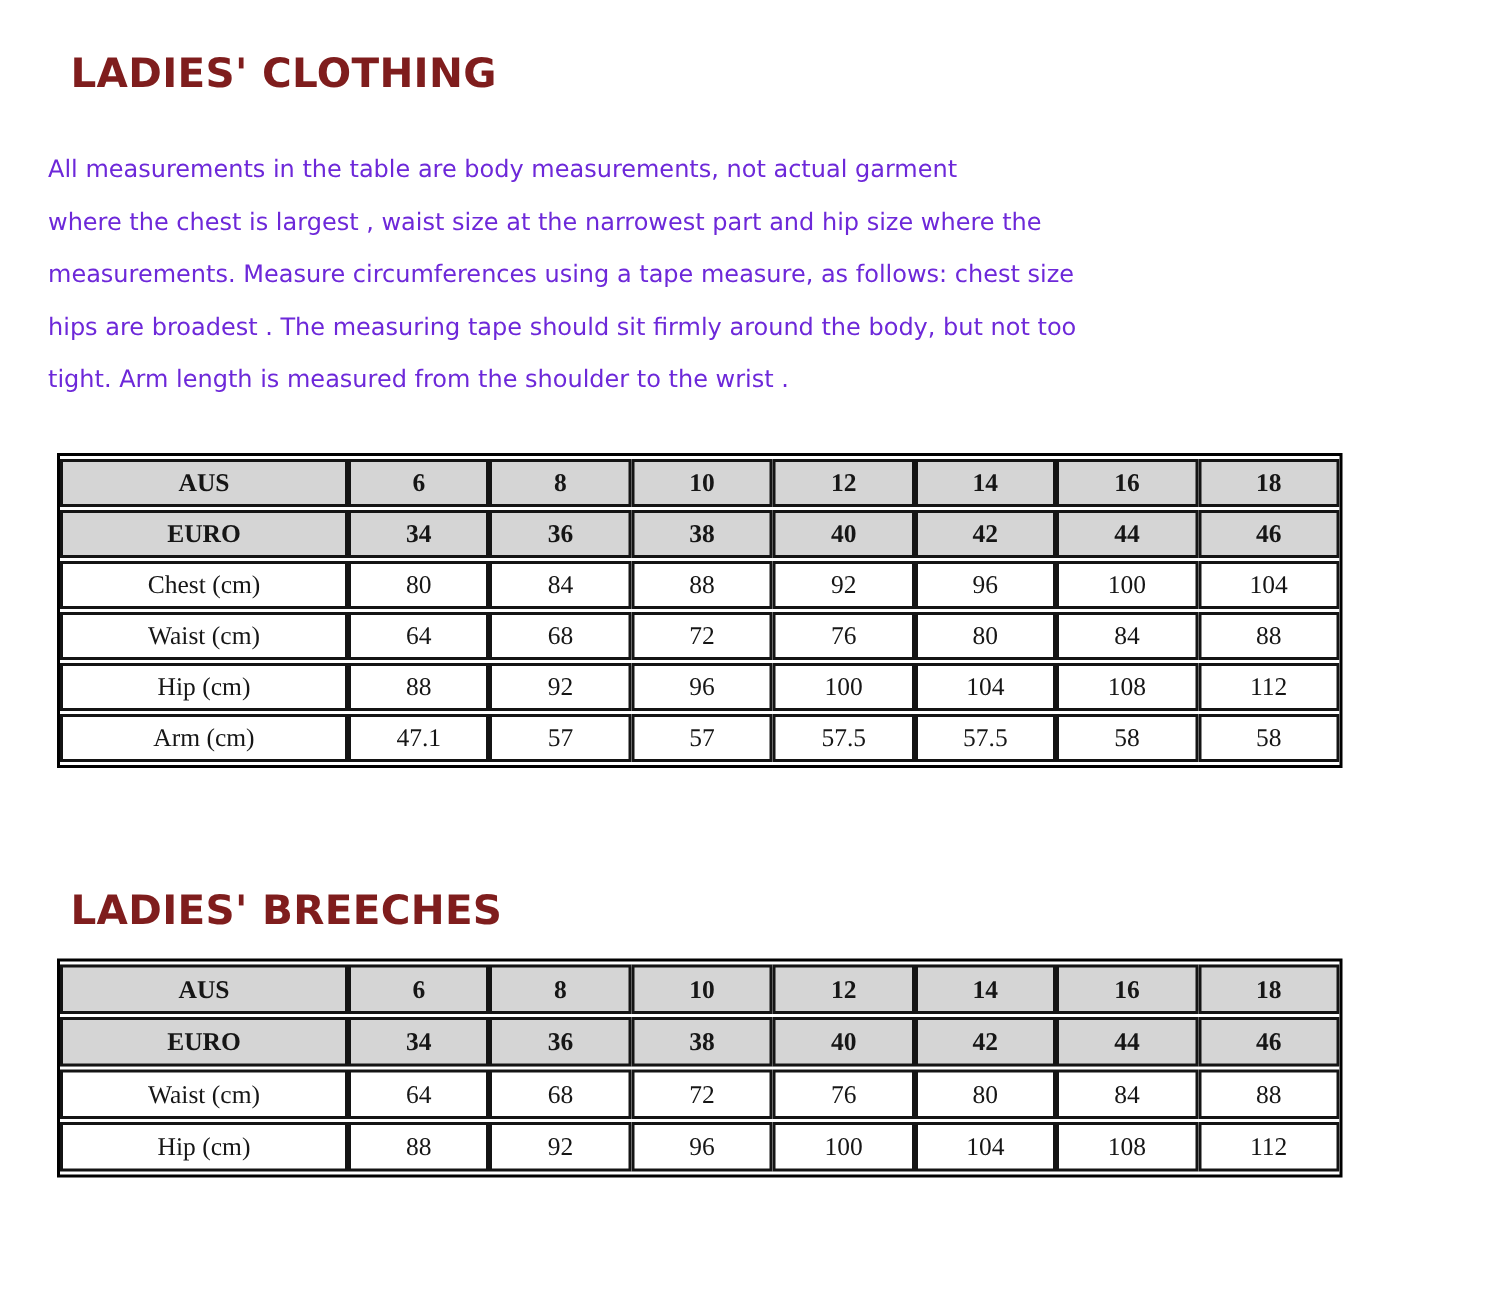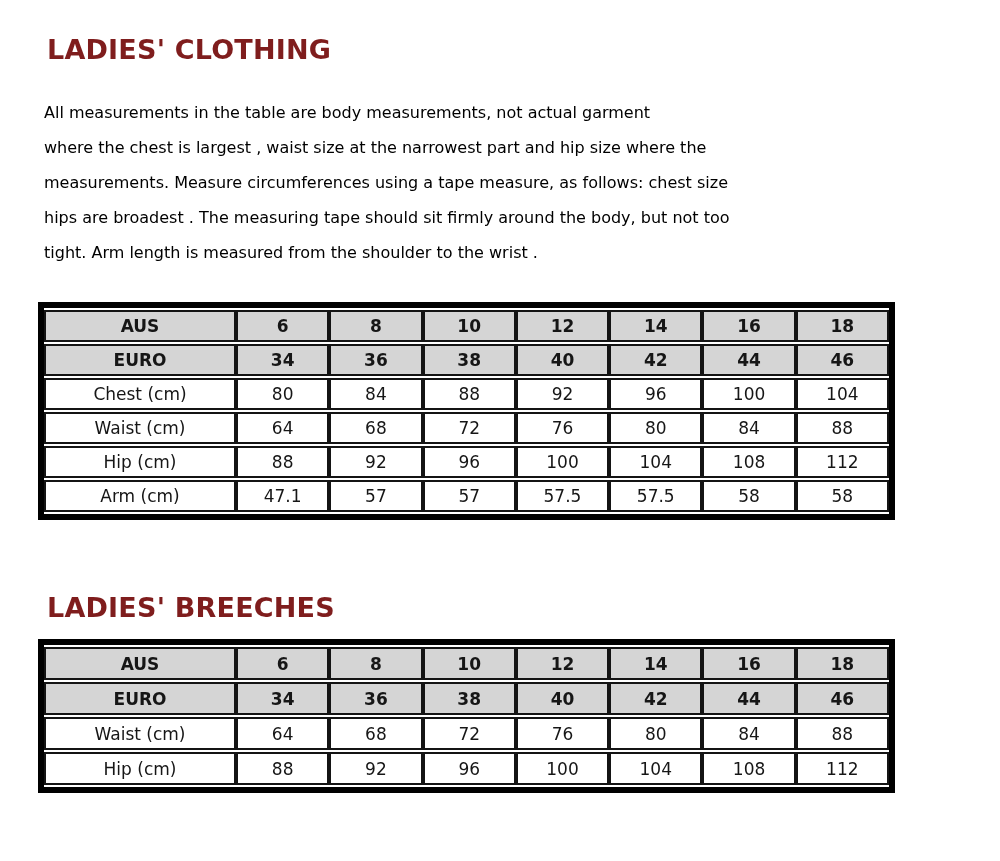--- a/index.html
+++ b/index.html
@@ -17,35 +17,36 @@
     font-size:27px;
     font-weight:700;
     color:#7f1d1d;
     letter-spacing:0.2px;
     white-space:nowrap;
   }
   #clothing-title{top:16px;}
   #breeches-title{top:574px;}
   .intro{
     position:absolute;
-    left:44px;
+    left:32px;
     top:95px;
     width:930px;
     font-size:16px;
     line-height:35px;
-    color:#000000;
+    color:#6d28d9;
   }
   .intro .line{white-space:nowrap;}
   .tframe{
     position:absolute;
     left:38px;
     width:857px;
-    border:6px solid #000000;
+    border:2px solid #000000;
     background:#ffffff;
     box-sizing:border-box;
+    font-family:Liberation Serif, serif;
   }
   #clothing-tframe{top:302px;}
   #breeches-tframe{top:639px;}
   table.size-table{
     width:100%;
     table-layout:fixed;
     border-collapse:separate;
     border-spacing:0 2px;
   }
   table.size-table td{

